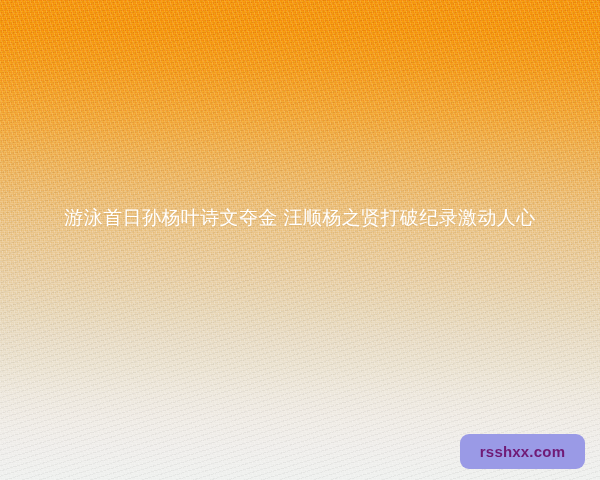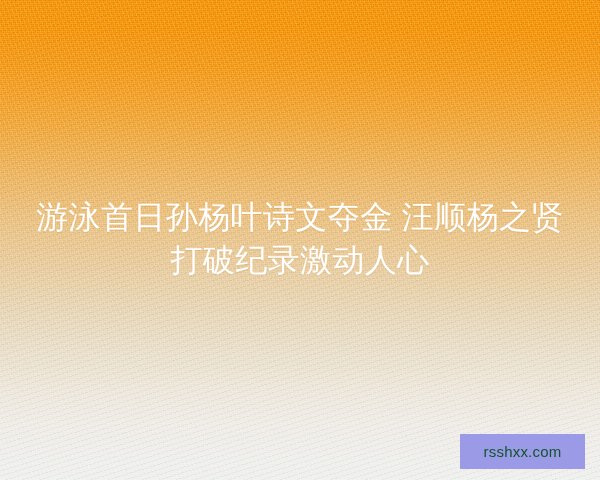--- a/index.html
+++ b/index.html
@@ -68,44 +68,45 @@
   }
 
   
   .headline {
     position: absolute;
     left: 0;
     right: 0;
     top: 196px;
     text-align: center;
     color: #ffffff;
-    font-size: 32px;
+    font-size: 19px;
     line-height: 43px;
     letter-spacing: 0.4px;
     font-weight: 400;
     padding: 0 26px;
     box-sizing: border-box;
     text-shadow: 0 1px 1px rgba(180,120,40,0.18);
   }
 
   
   .watermark {
     position: absolute;
     left: 460px;
     top: 434px;
     width: 125px;
     height: 35px;
     background: #9a9ae6;
     display: flex;
     align-items: center;
     justify-content: center;
-    color: #14532d;
+    color: #701a75;
     font-size: 15px;
     letter-spacing: 0.2px;
-    font-weight: 400;
+    font-weight: 700;
+    border-radius: 9px;
   }
 </style>
 </head>
 <body>
 
 <div class="banner">
 
   <div class="gradient-layer"></div>
   <div class="noise-layer"></div>
   <div class="noise-layer-fine"></div>

